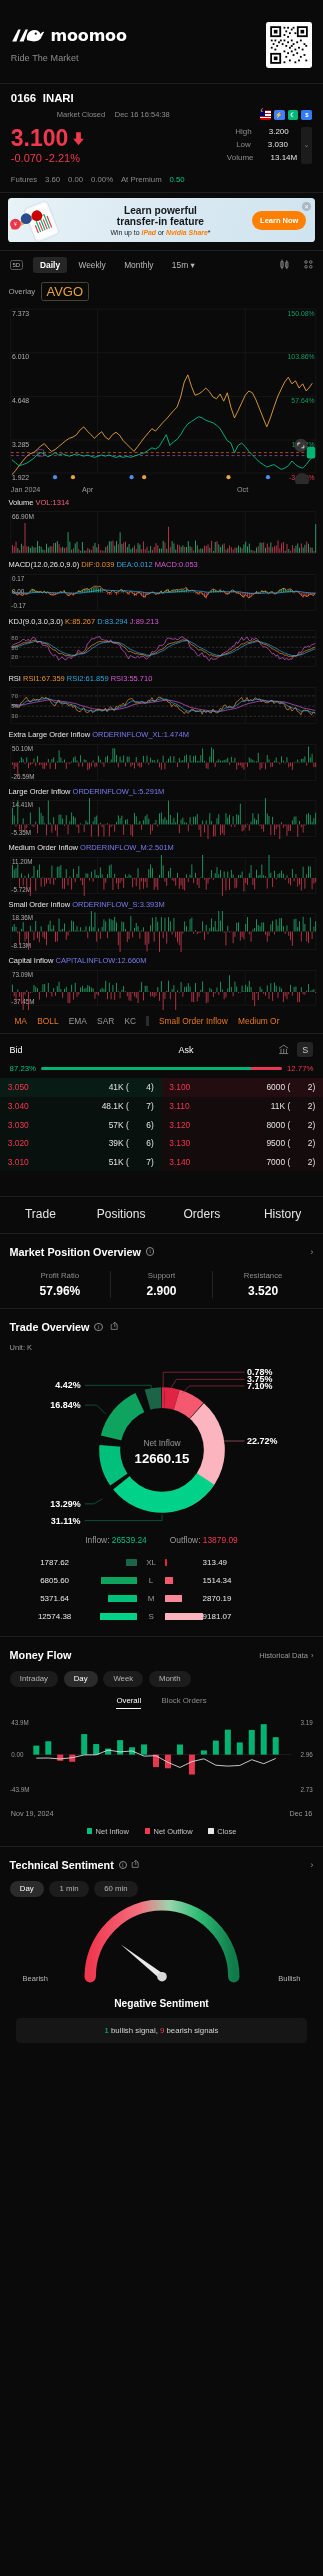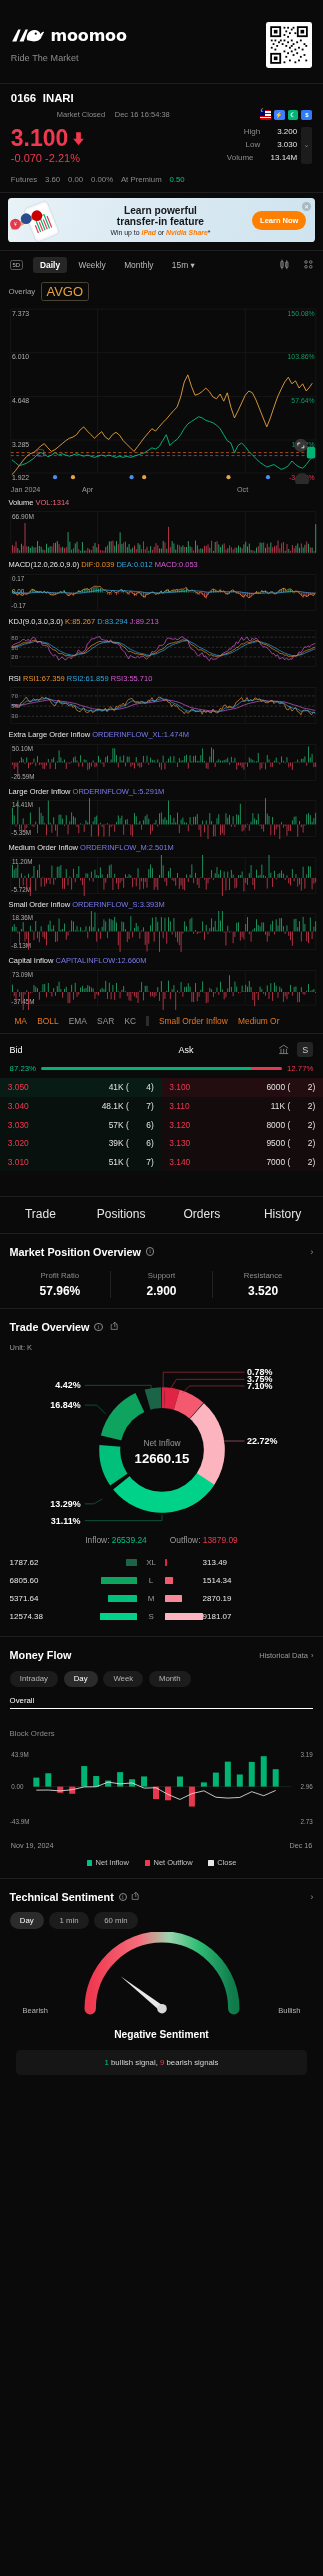--- a/index.html
+++ b/index.html
@@ -37,21 +37,21 @@
   .b-flag:after { content:"☾"; position:absolute; left:0.6px; top:-1.2px; font-size:4.8px; color:#ffcc00; }
   .b-blue { background: #3d7eff; }
   .b-green { background: #00b578; }
   .b-dollar { background: #2f7cf6; }
 
   .price-row { display: flex; justify-content: space-between; align-items: flex-start; margin-top: 6px; }
   .price-main { font-size: 23px; font-weight: 700; color: #f0384f; line-height: 1.05; display: flex; align-items: center; gap: 3.6px; }
   .price-chg { font-size: 11px; color: #f0384f; margin-top: 1px; }
   .stats { display: flex; align-items: center; gap: 3.6px; }
   .stats-tbl { font-size: 8px; line-height: 12.6px; }
-  .stats-tbl .r { display: flex; justify-content: flex-end; gap: 17px; }
+  .stats-tbl .r { display: flex; justify-content: center; gap: 17px; }
   .stats-tbl .k { color: #8c8c8c; }
   .stats-tbl .v { color: #e6e6e6; }
   .expander { width: 11.4px; height: 37px; background: #1c1c1c; border-radius: 1.8px; display:flex; align-items:center; justify-content:center; color:#8c8c8c; font-size: 6.6px; }
 
   .futures { display: flex; gap: 7.8px; padding: 7.2px 10.8px 7.8px 10.8px; font-size: 7.8px; color: #8c8c8c; align-items: baseline; }
   .futures .g { color: #00c087; }
 
   
   .banner-wrap { padding: 6px 8.4px 7.2px 8.4px; }
   .banner { position: relative; height: 44px; border-radius: 3.6px; overflow: hidden;
@@ -133,34 +133,34 @@
 
   
   .unit { font-size: 7.5px; color: #9a9a9a; margin-top: 9.6px; }
   .donut-wrap { position: relative; height: 180px; margin-top: 2.4px; }
   .legend-sum { display: flex; justify-content: center; gap: 23px; font-size: 8.4px; margin-top: 1.2px; }
   .legend-sum .lk { color: #9a9a9a; }
   .legend-sum .gi { color: #00c087; }
   .legend-sum .ro { color: #f0384f; }
   .flow-tbl { margin-top: 8.4px; }
   .flow-row { display: flex; align-items: center; font-size: 8px; height: 18px; }
-  .fr-val { width: 90px; text-align: left; color: #e9e9e9; }
+  .fr-val { width: 90px; text-align: center; color: #e9e9e9; }
   .fr-bar { width: 43px; display: flex; }
   .fr-bar.l { justify-content: flex-end; padding-right: 5.4px; }
   .fr-bar.r { justify-content: flex-start; padding-left: 5.4px; }
   .fr-bar i { display: block; height: 6.6px; border-radius: 0.6px; }
   .fr-lab { width: 17px; text-align: center; color: #9a9a9a; }
 
   
   .mf-head { display: flex; align-items: center; }
   .mf-link { margin-left: auto; color: #9a9a9a; font-size: 7.5px; display: flex; align-items: center; gap: 3px; }
   .pill-row { display: flex; gap: 5.4px; margin-top: 9.6px; }
   .pill { padding: 3.6px 10.2px; border-radius: 8.4px; font-size: 7.8px; background: #1c1c1c; color: #b5b5b5; }
   .pill.on { background: #2b2b2b; color: #fff; }
-  .seg-row { display: flex; justify-content: center; gap: 20.4px; margin-top: 9.6px; font-size: 7.8px; flex-direction: column; }
+  .seg-row { display: flex; justify-content: center; gap: 20.4px; margin-top: 9.6px; font-size: 7.8px; }
   .seg-row .on { color: #fff; border-bottom: 1.2px solid #fff; padding-bottom: 2.4px; }
   .seg-row .off { color: #8c8c8c; padding-bottom: 2.4px; }
   .mf-chart { position: relative; margin-top: 6px; }
   .mf-dates { display: flex; justify-content: space-between; font-size: 7.2px; color: #9a9a9a; padding: 2.4px 1.2px 0 1.2px; }
   .mf-legend { display: flex; justify-content: center; gap: 15.6px; margin-top: 8.4px; font-size: 7.5px; color: #c5c5c5; align-items: center; }
   .mf-legend span { display: flex; align-items: center; gap: 3.6px; }
   .sw { width: 5.4px; height: 5.4px; border-radius: 0.6px; display: inline-block; }
 
   
   .ts-pills { display: flex; gap: 5.4px; margin-top: 9.6px; }

